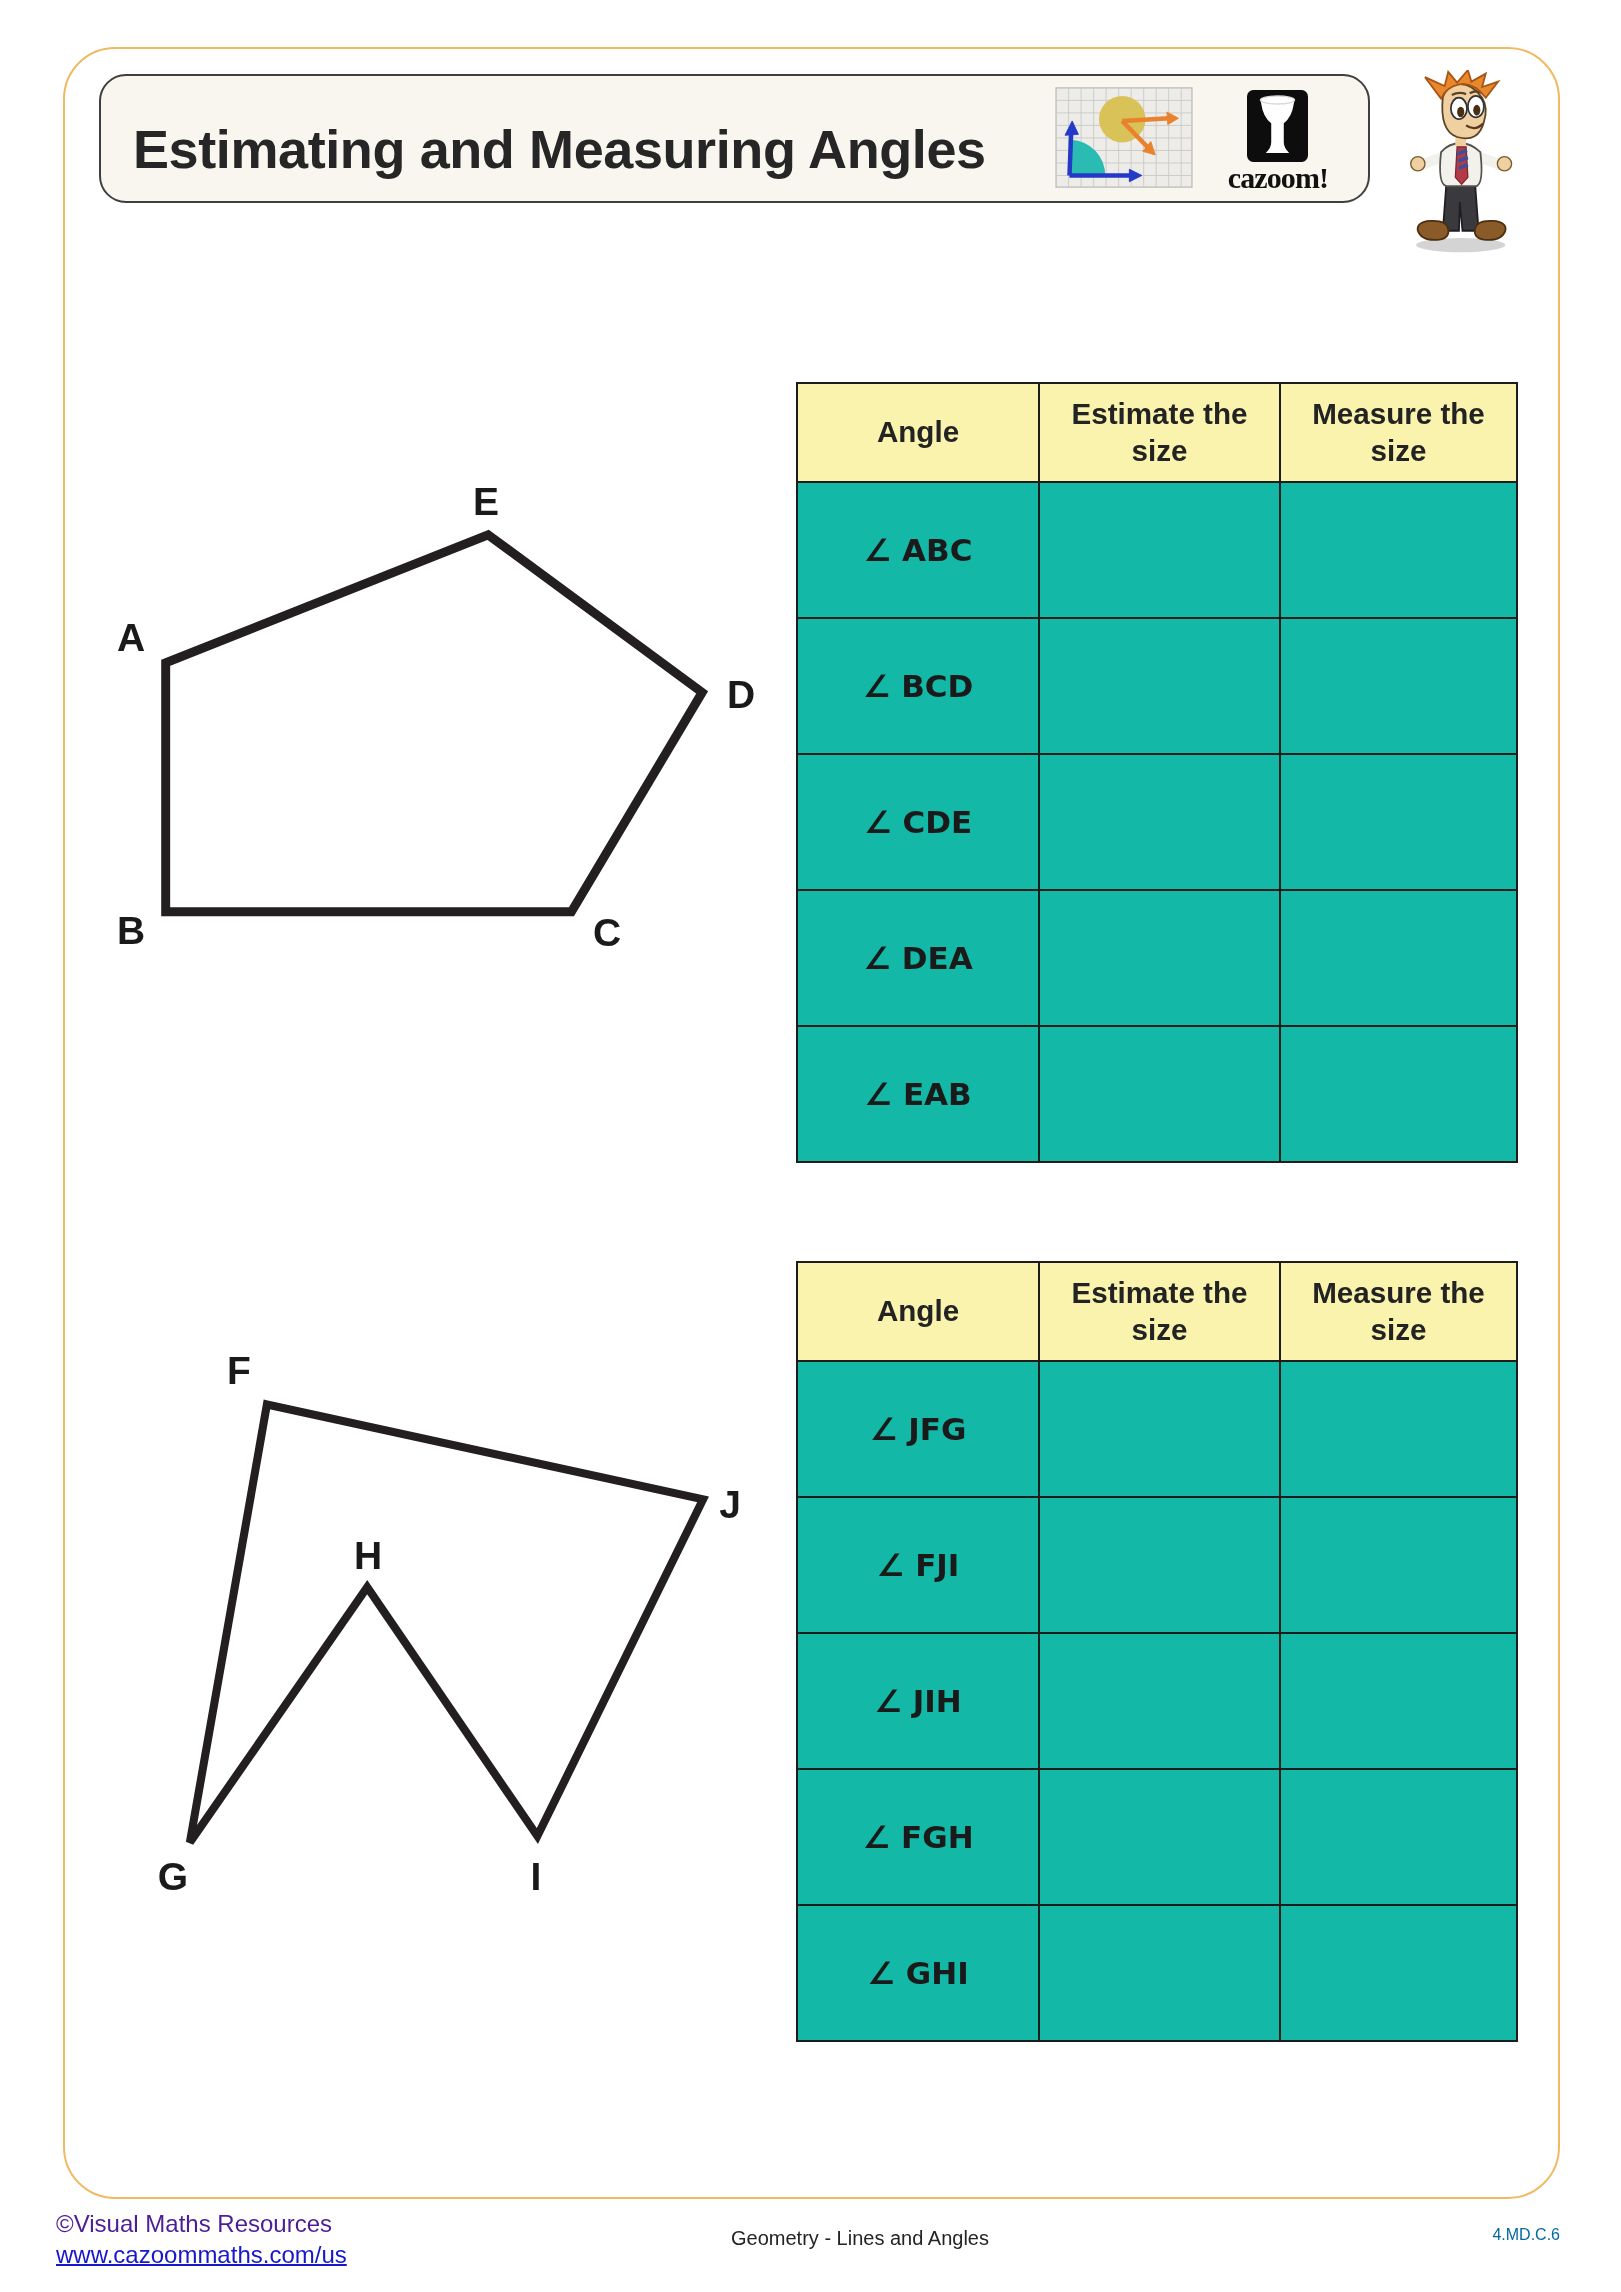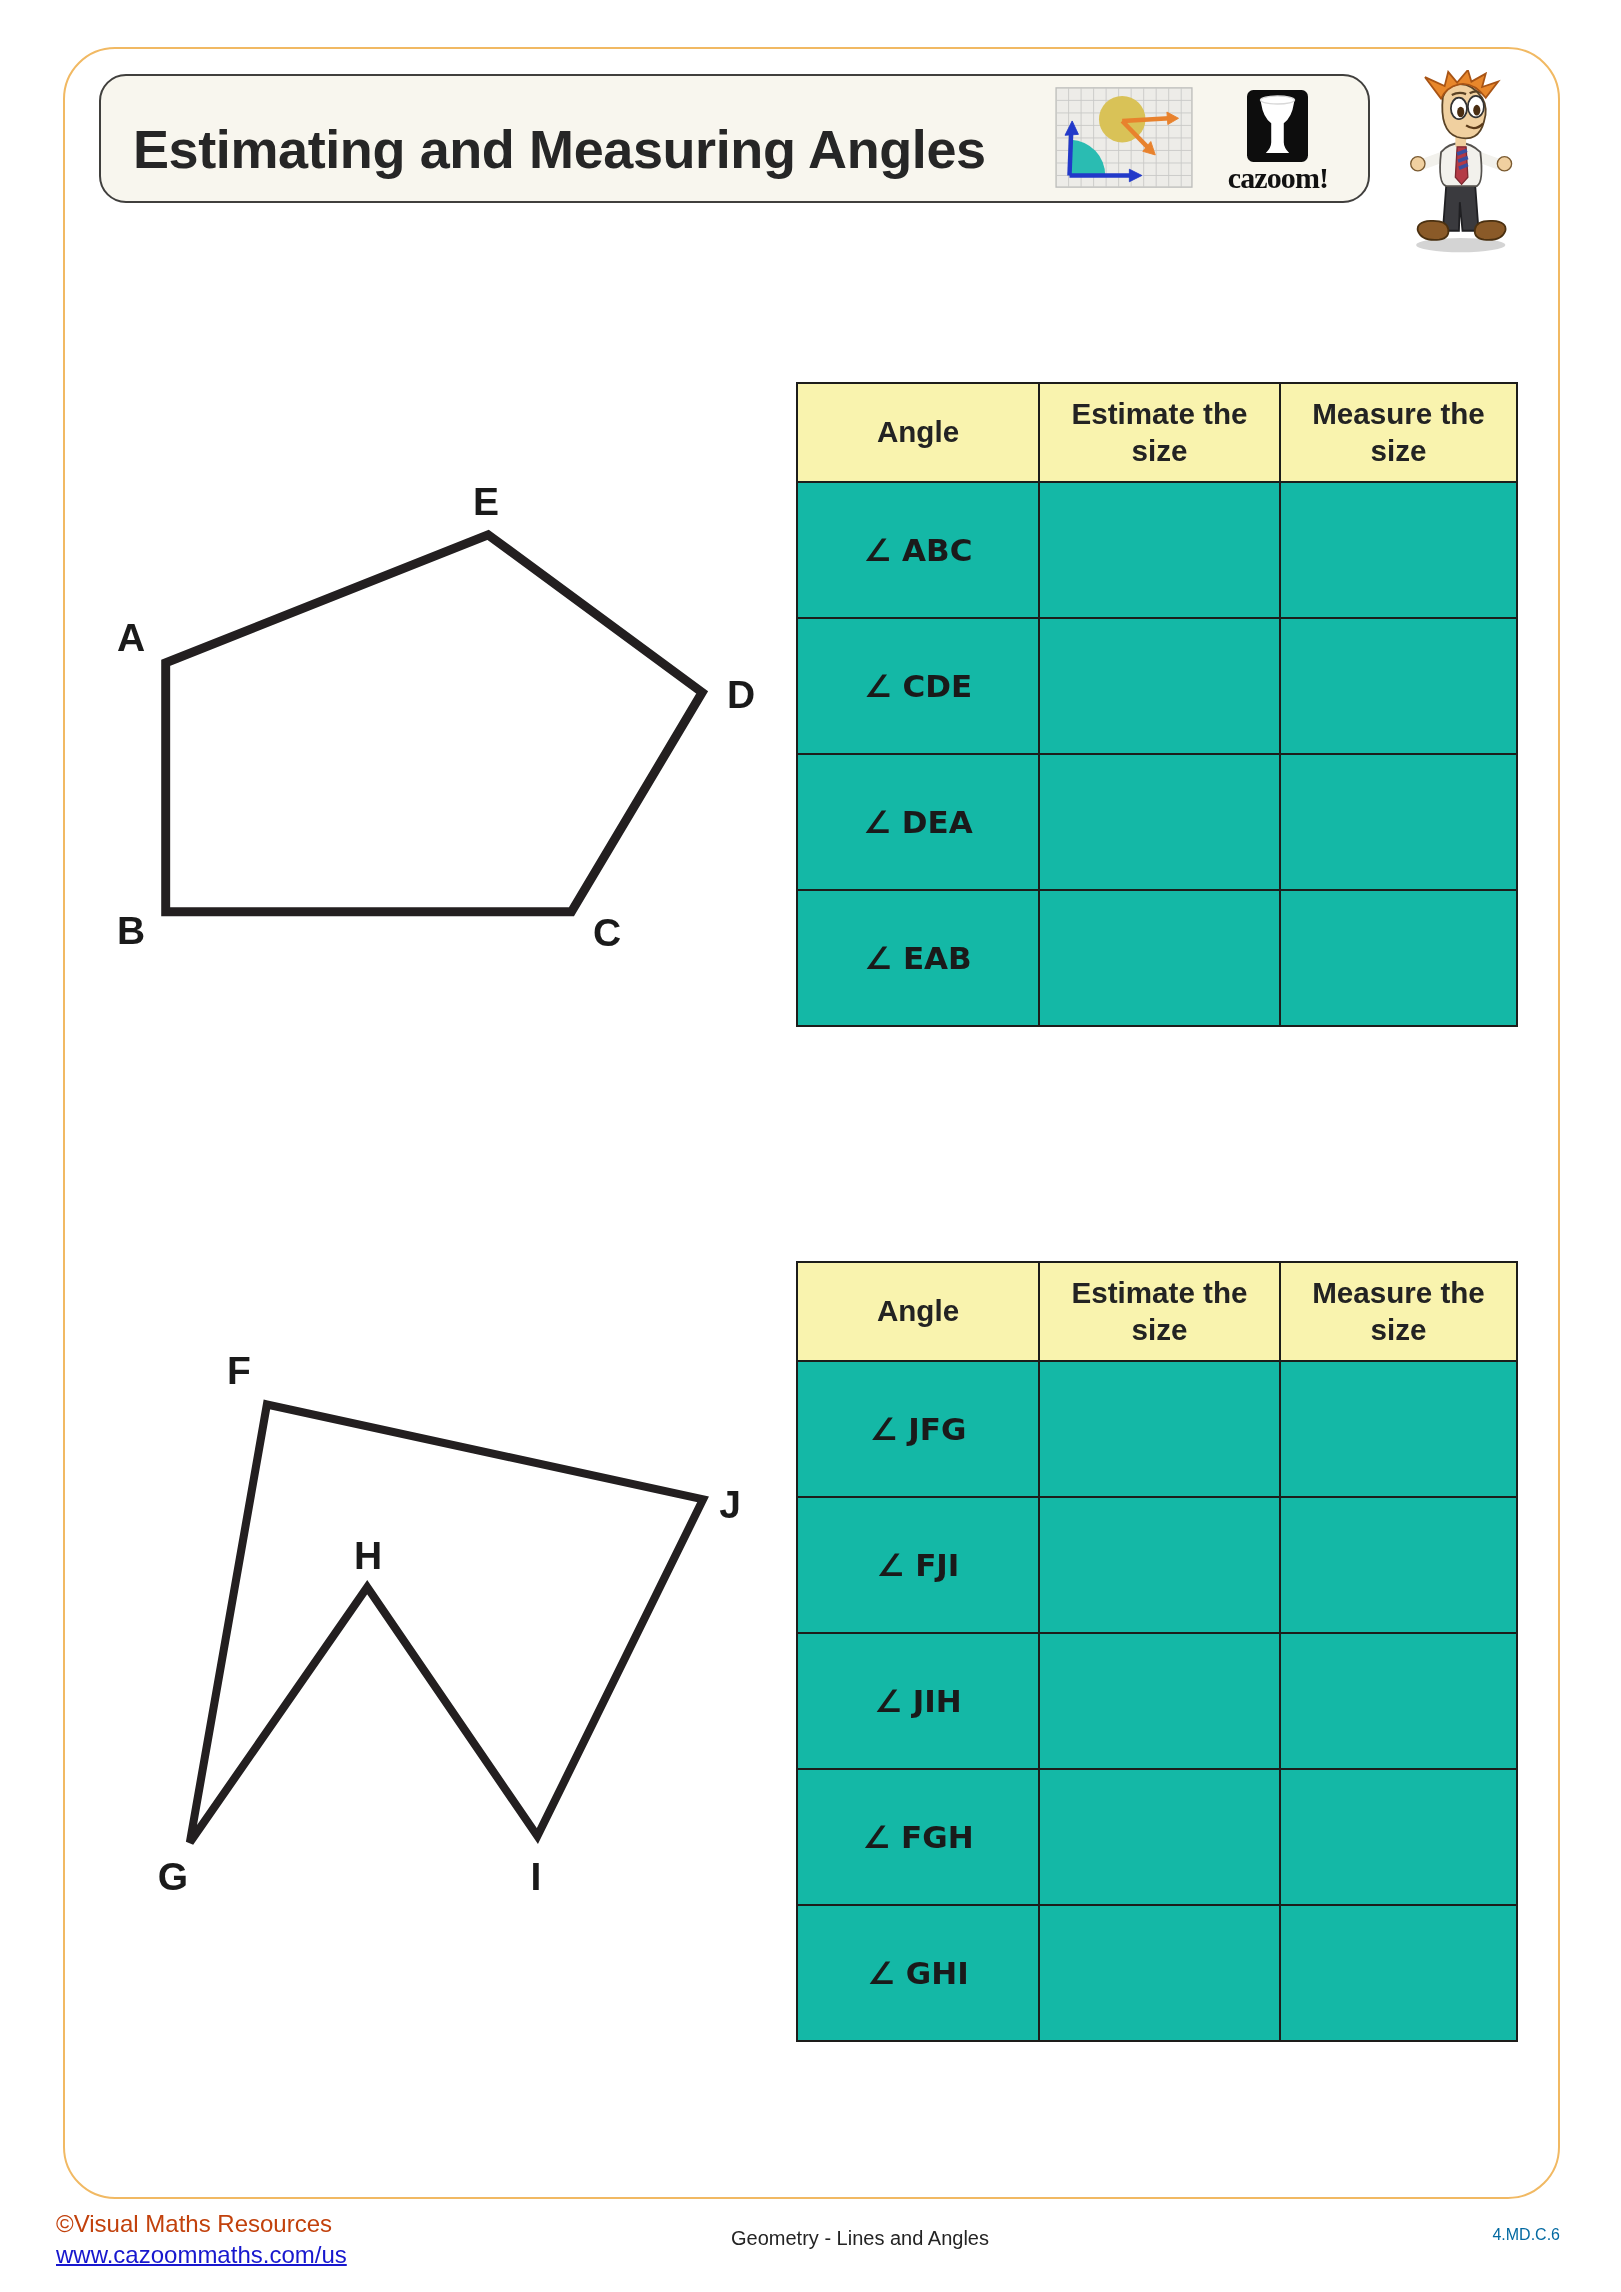--- a/index.html
+++ b/index.html
@@ -46,21 +46,21 @@
 
   
   #shapes-svg { position:absolute; left:0; top:0; pointer-events:none; }
   .vlabel {
     position:absolute; transform:translate(-50%,-50%);
     font-weight:bold; font-size:39px; color:#1A1A1A;
     font-family:"Liberation Sans", sans-serif;
   }
 
   
-  #footer-copyright { position:absolute; left:56px; top:2210px; font-size:24px; color:#c2410c; }
+  #footer-copyright { position:absolute; left:56px; top:2210px; font-size:24px; color:#4c1d95; }
   #footer-url {
     position:absolute; left:56px; top:2241px; font-size:24px; color:#1717CE;
     text-decoration:underline; text-decoration-thickness:1.8px;
   }
   #footer-category { position:absolute; left:681px; top:2227px; width:358px; text-align:center; font-size:20px; color:#242424; }
   #footer-standard { position:absolute; left:1291px; top:2226px; width:269px; text-align:right; font-size:16px; color:#0369a1; }
 </style>
 </head>
 <body>
 
@@ -151,20 +151,25 @@
       <th>Angle</th>
       <th>Estimate the size</th>
       <th>Measure the size</th>
     </tr>
     <tr>
       <td class="angle-cell">∠ ABC</td>
       <td></td>
       <td></td>
     </tr>
     <tr>
+      <td class="angle-cell">∠ BCD</td>
+      <td></td>
+      <td></td>
+    </tr>
+    <tr>
       <td class="angle-cell">∠ CDE</td>
       <td></td>
       <td></td>
     </tr>
     <tr>
       <td class="angle-cell">∠ DEA</td>
       <td></td>
       <td></td>
     </tr>
     <tr>

